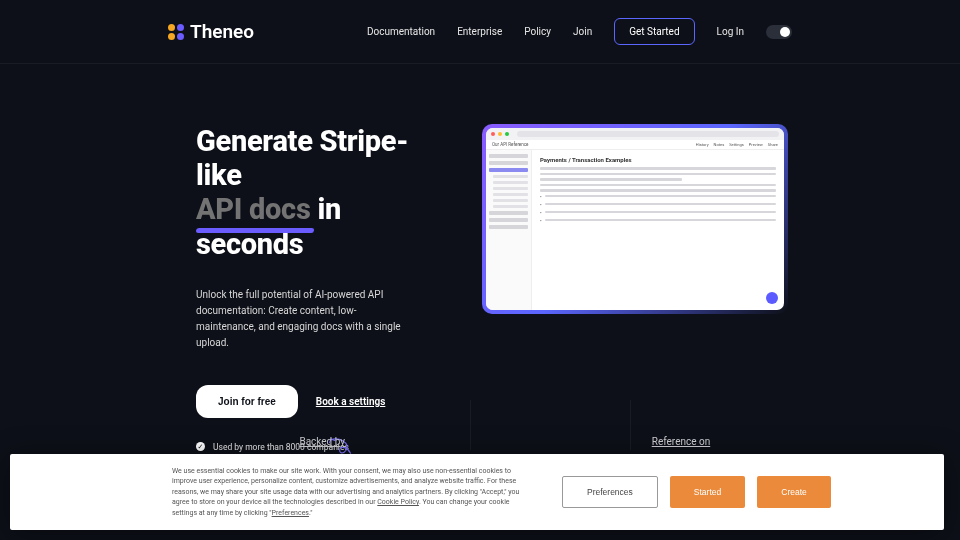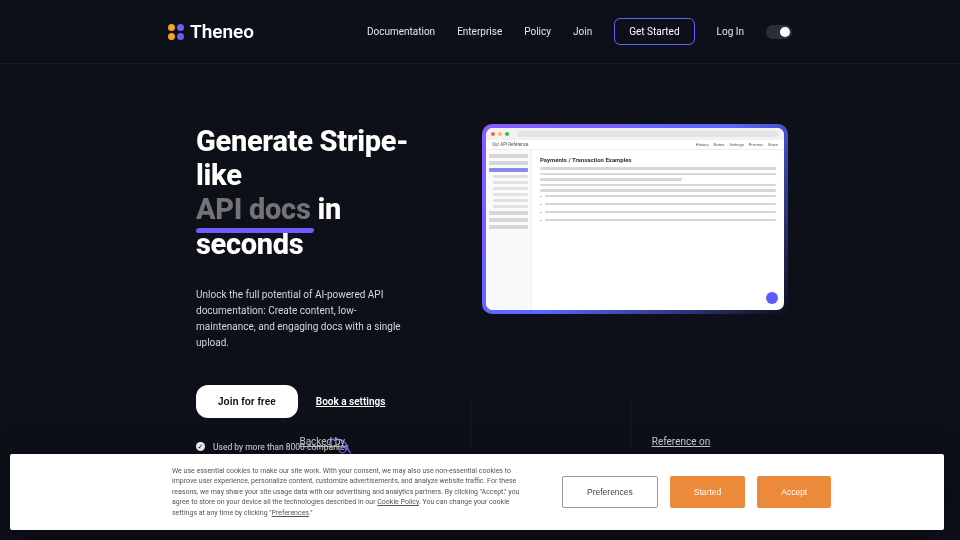--- a/index.html
+++ b/index.html
@@ -389,15 +389,15 @@
   </div>
 </section>
 
 <div class="cookie">
   <div class="cookie-text">
     <span>We use essential cookies to make our site work. With your consent, we may also use non-essential cookies to improve user experience, personalize content, customize advertisements, and analyze website traffic. For these reasons, we may share your site usage data with our advertising and analytics partners. By clicking "Accept," you agree to store on your device all the technologies described in our </span><a>Cookie Policy</a><span>. You can change your cookie settings at any time by clicking "</span><a>Preferences</a><span>."</span>
   </div>
   <div class="cookie-btns">
     <button class="c-pref">Preferences</button>
     <button class="c-decl">Started</button>
-    <button class="c-acc">Accept</button>
+    <button class="c-acc">Create</button>
   </div>
 </div>
 
 </body></html>

